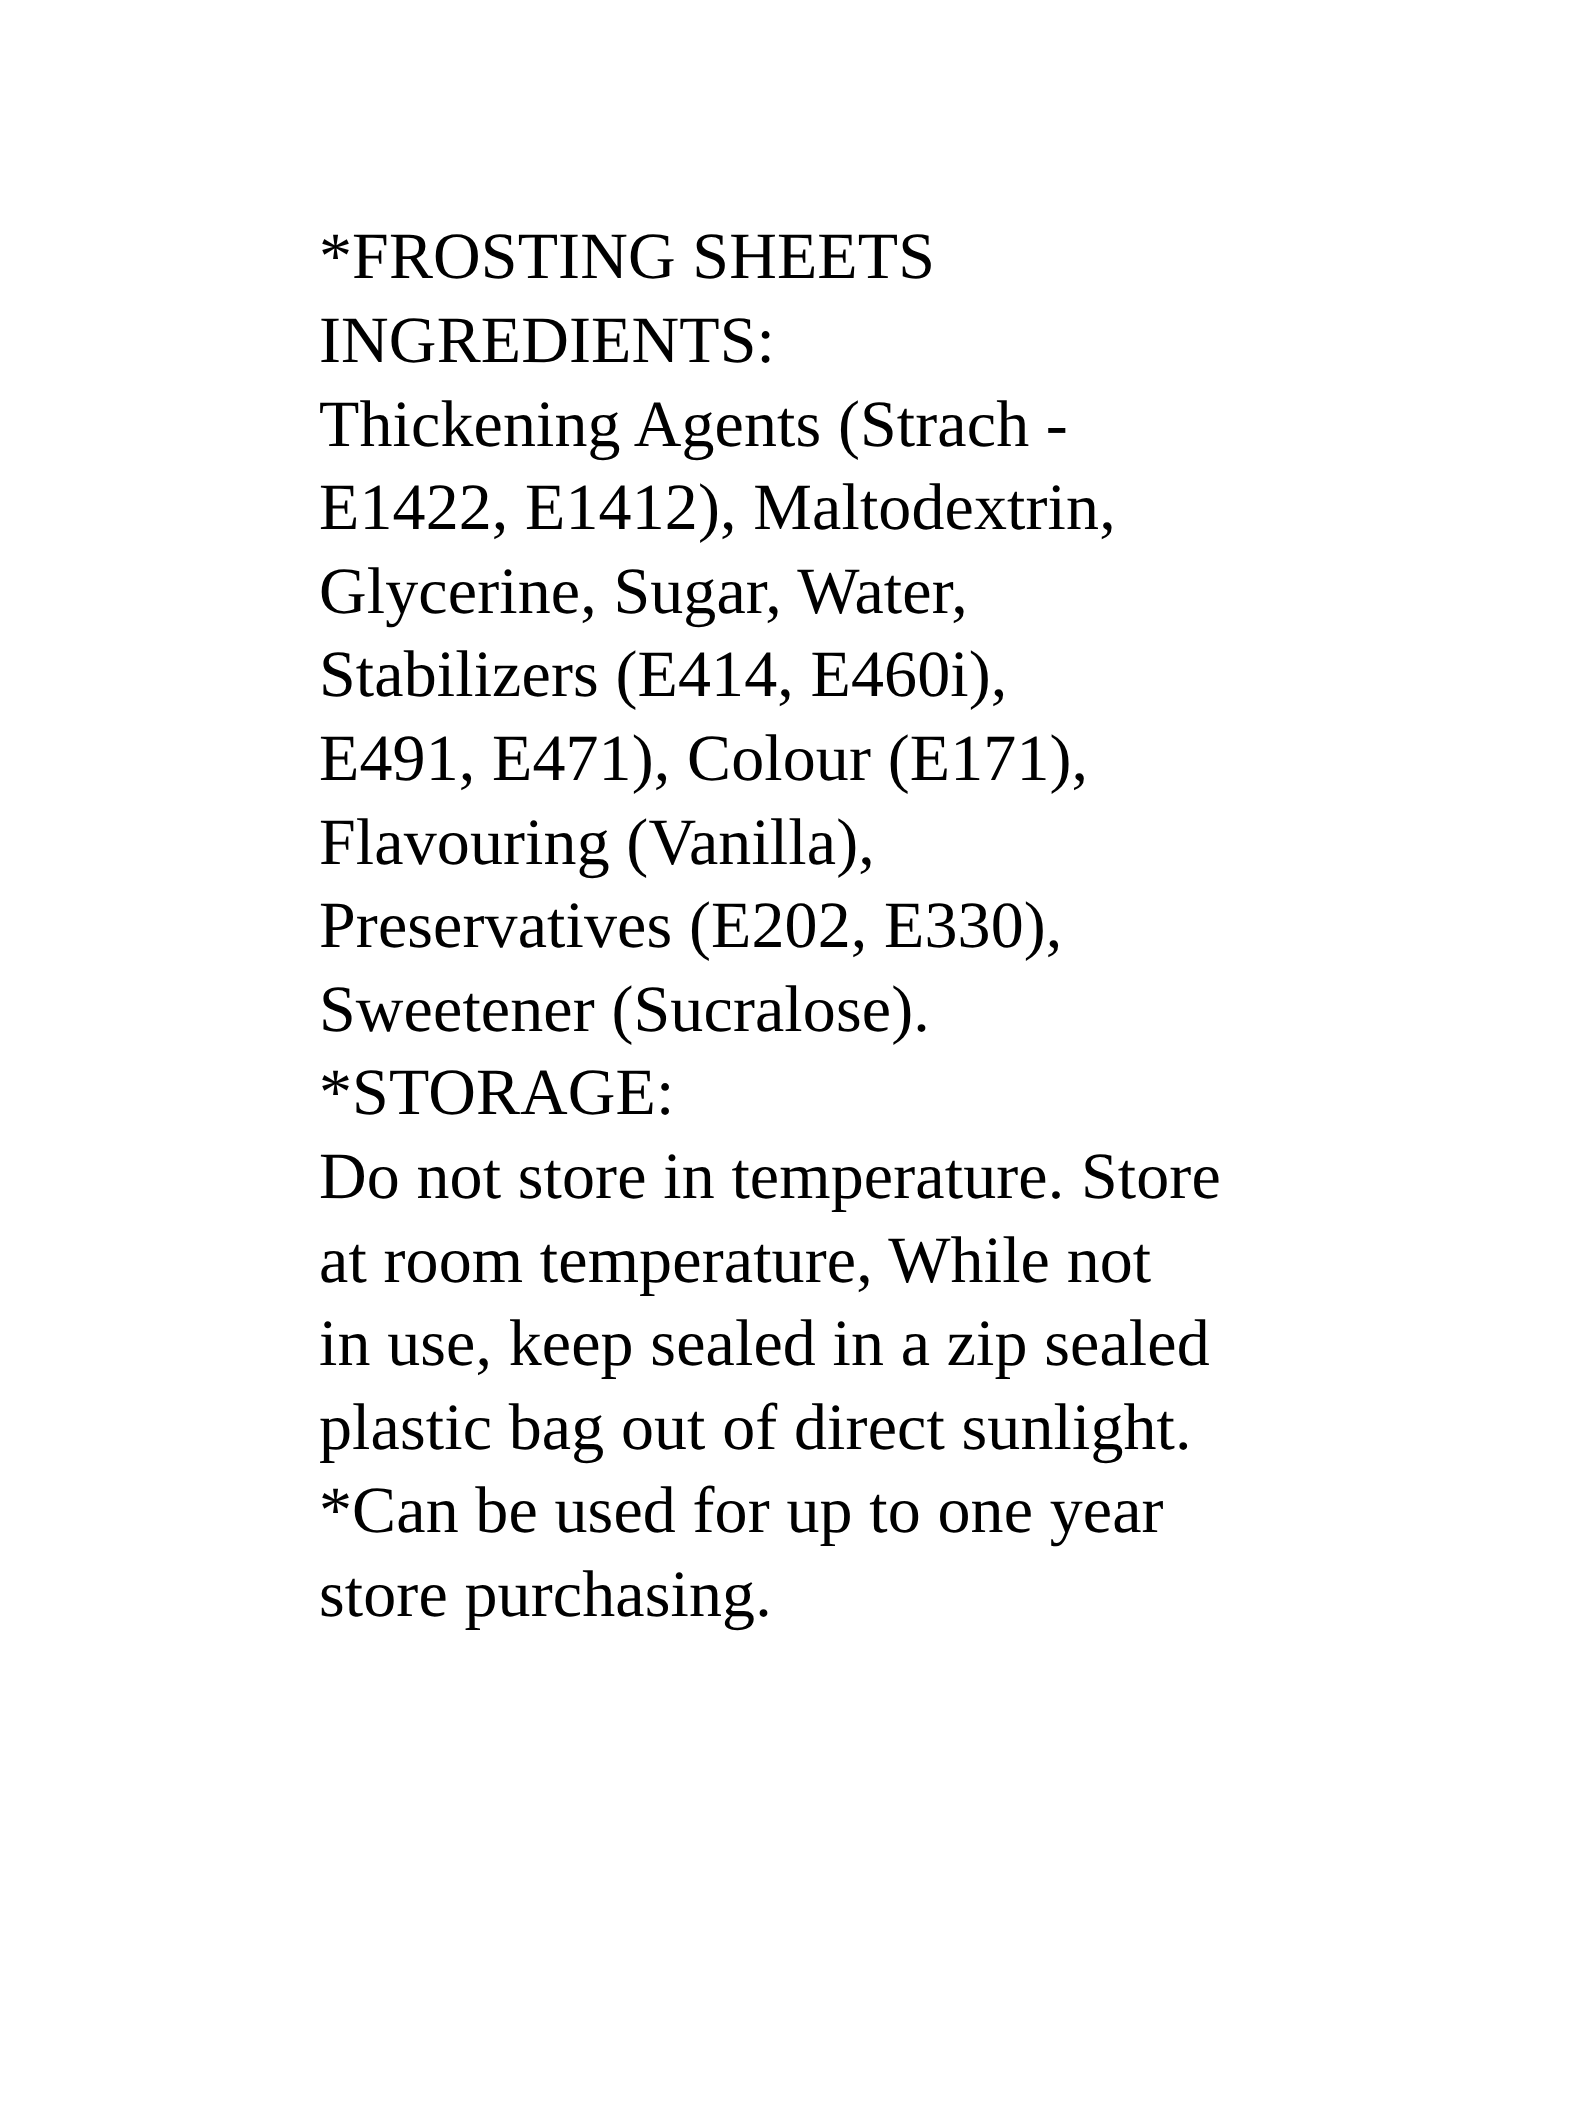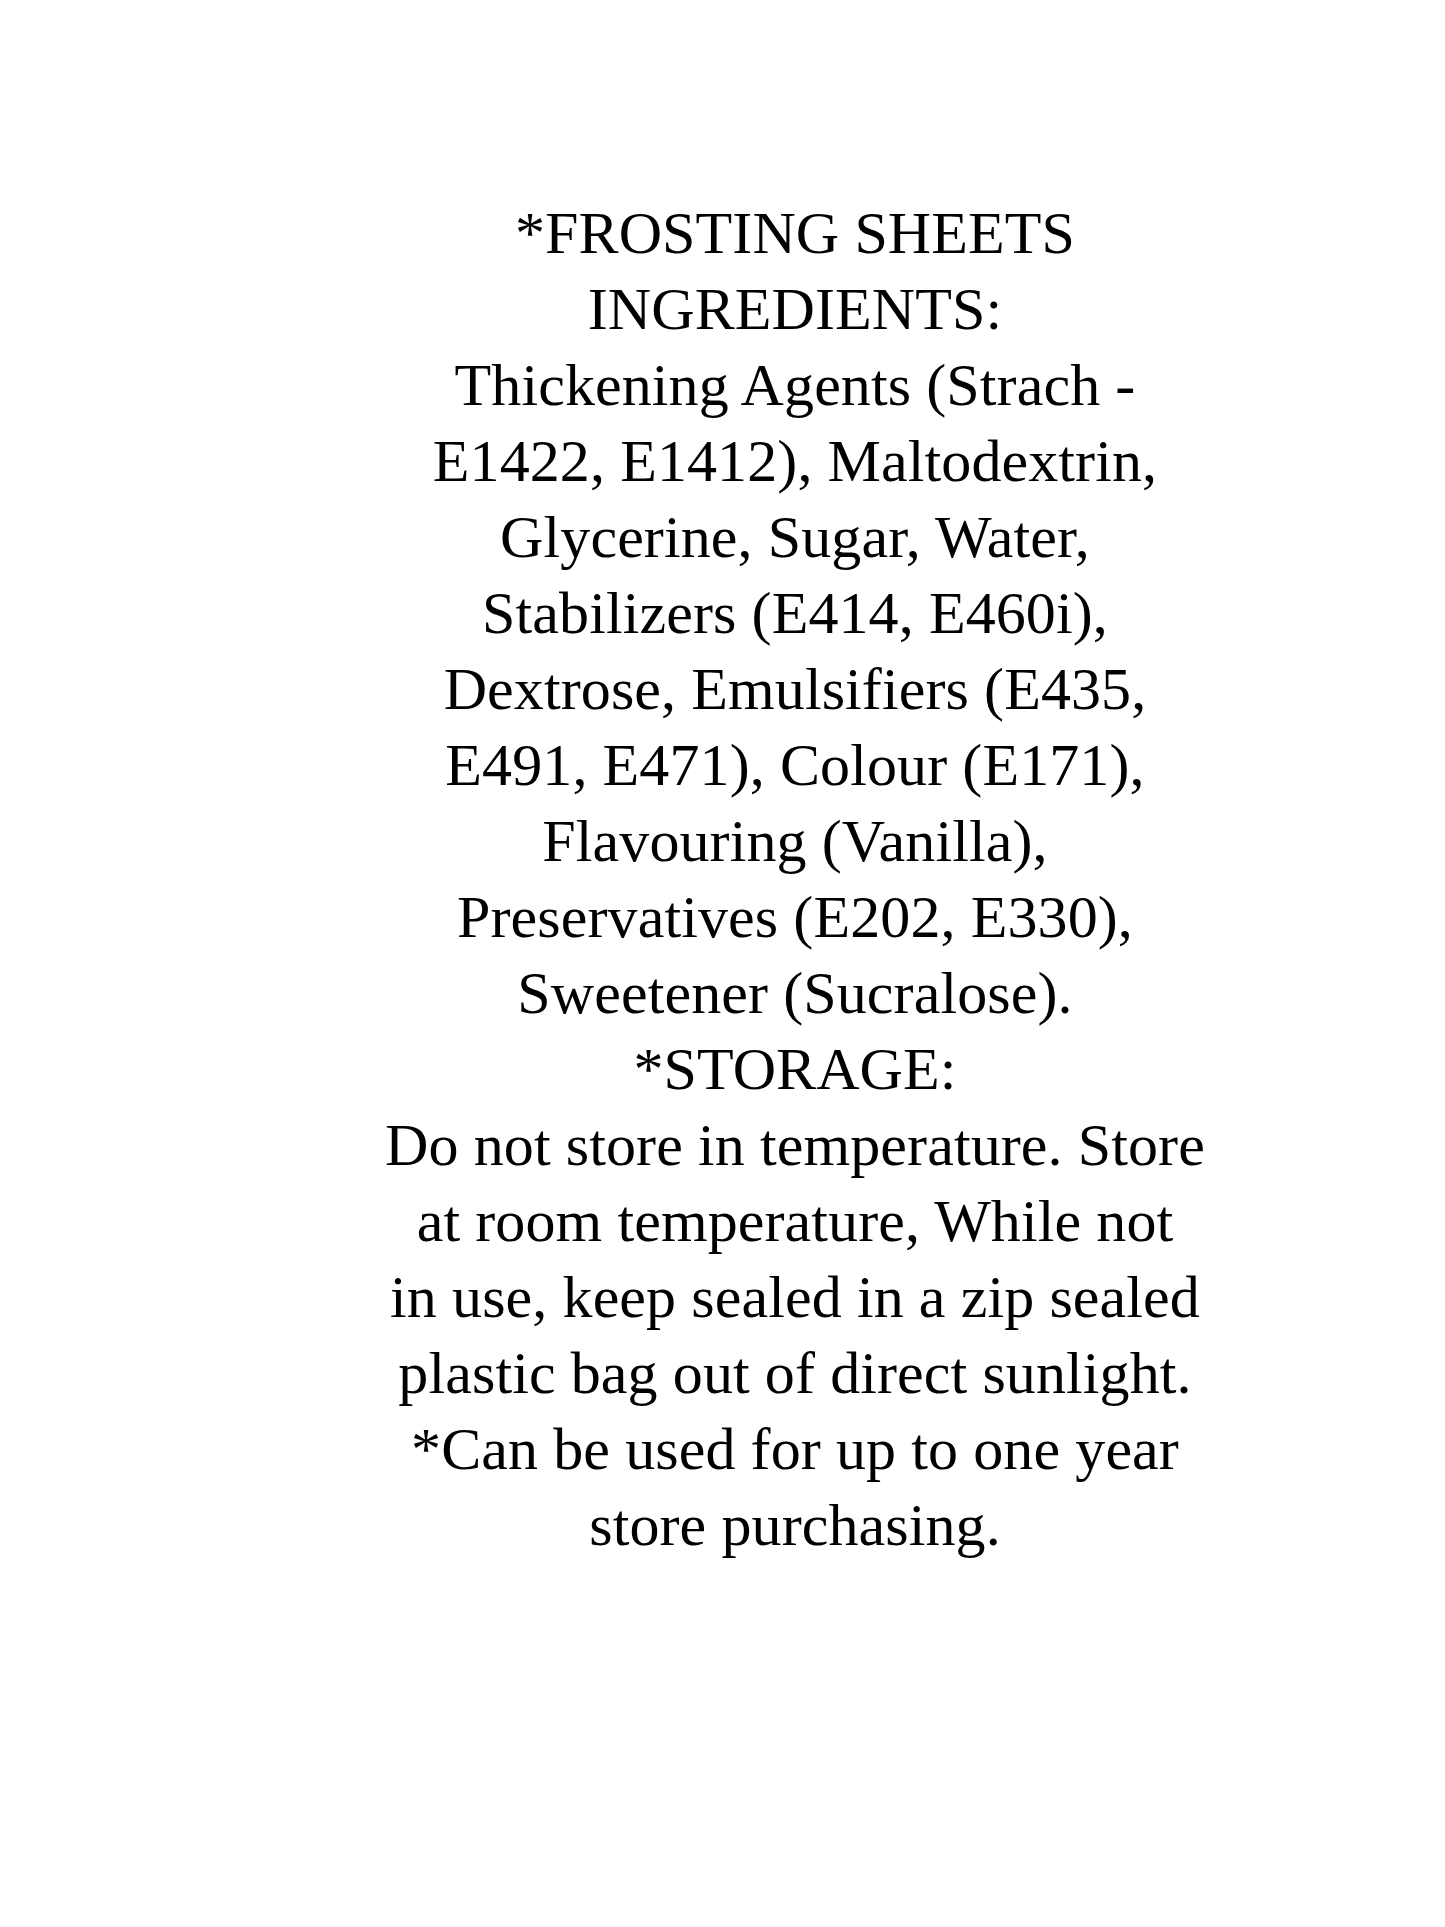--- a/index.html
+++ b/index.html
@@ -13,21 +13,20 @@
     font-family: "Liberation Serif", serif;
     color: #000000;
     -webkit-font-smoothing: antialiased;
   }
   .page {
     position: relative;
     width: 1445px;
     height: 1927px;
     background: #ffffff;
     box-sizing: border-box;
-    text-align: center;
   }
   .label-text {
     position: absolute;
     left: 290px;
     top: 195px;
     width: 1010px;
   }
   .line {
     font-size: 60px;
     line-height: 76px;
@@ -42,21 +41,20 @@
 <body>
 
 <div class="page">
   <div class="label-text">
     <div class="line heading">*FROSTING SHEETS</div>
     <div class="line heading">INGREDIENTS:</div>
     <div class="line">Thickening Agents (Strach -</div>
     <div class="line">E1422, E1412), Maltodextrin,</div>
     <div class="line">Glycerine, Sugar, Water,</div>
     <div class="line">Stabilizers (E414, E460i),</div>
-    <div class="line">Dextrose, Emulsifiers (E435,</div>
     <div class="line">E491, E471), Colour (E171),</div>
     <div class="line">Flavouring (Vanilla),</div>
     <div class="line">Preservatives (E202, E330),</div>
     <div class="line">Sweetener (Sucralose).</div>
     <div class="line heading">*STORAGE:</div>
     <div class="line">Do not store in temperature. Store</div>
     <div class="line">at room temperature, While not</div>
     <div class="line">in use, keep sealed in a zip sealed</div>
     <div class="line">plastic bag out of direct sunlight.</div>
     <div class="line">*Can be used for up to one year</div>

